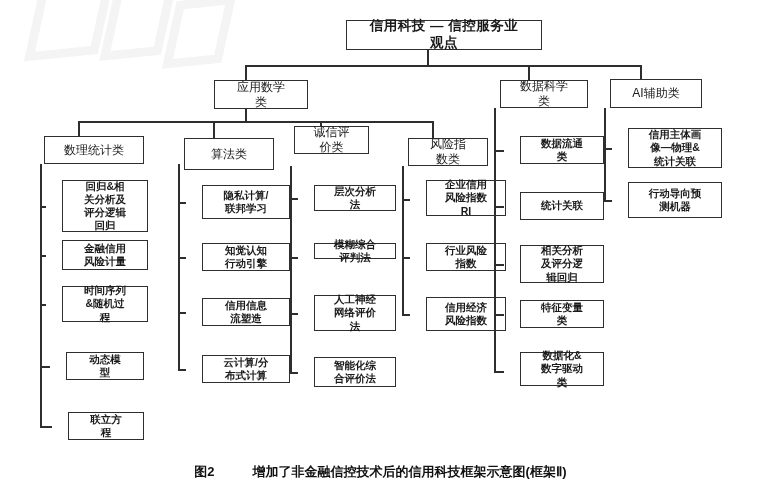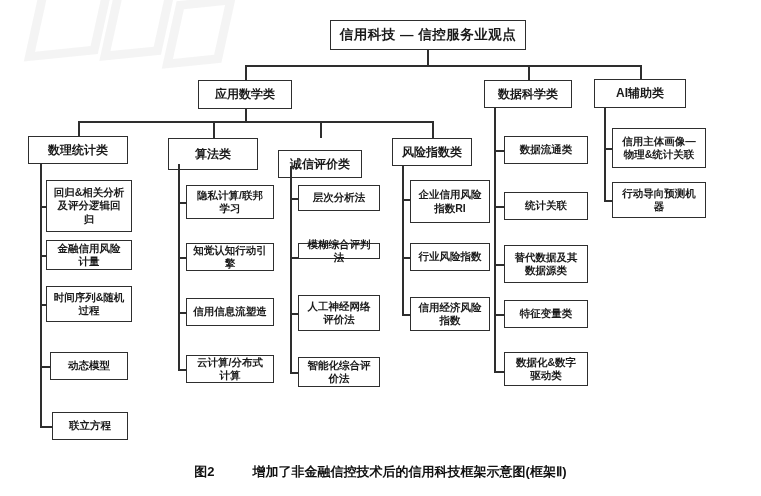--- a/index.html
+++ b/index.html
@@ -4,23 +4,24 @@
 <style>
   * { margin:0; padding:0; box-sizing:border-box; }
   html,body { background:#ffffff; }
   body { font-family:"Liberation Sans", sans-serif; color:#1a1a1a; }
   .canvas { position:relative; width:761px; height:496px; background:#ffffff; overflow:hidden; }
 
   .node {
     position:absolute; border:1.5px solid #2e2e2e; background:#ffffff;
     display:flex; align-items:center; justify-content:center;
     text-align:center; font-size:10.5px; font-weight:600; line-height:1.25;
-    padding:1px 6px;
+    padding:1px 18px;
+    margin-left:16px;
   }
-  .head { font-size:12px; font-weight:700; }
+  .head { font-size:12px; font-weight:400; }
   .root { font-size:13.5px; font-weight:700; letter-spacing:0.5px; }
 
   .hline, .vline { position:absolute; background:#2e2e2e; }
   .hline { height:1.5px; }
   .vline { width:1.5px; }
 
   .caption { position:absolute; left:0; right:0; top:463px; text-align:center;
              font-size:13px; font-weight:700; color:#111; }
   .caption .fig { margin-right:38px; }
 
@@ -55,21 +56,21 @@
 
   <div class="vline" style="left:245px;top:109px;height:13px"></div>
   <div class="hline" style="left:78px;top:121px;width:355px"></div>
   <div class="vline" style="left:78px;top:121px;height:15px"></div>
   <div class="vline" style="left:213px;top:121px;height:17px"></div>
   <div class="vline" style="left:320px;top:121px;height:17px"></div>
   <div class="vline" style="left:432px;top:121px;height:17px"></div>
 
   <div class="node head" style="left:28px;top:136px;width:100px;height:28px">数理统计类</div>
   <div class="node head" style="left:168px;top:138px;width:90px;height:32px">算法类</div>
-  <div class="node head" style="left:278px;top:150px;width:84px;height:28px">诚信评价类</div>
+  <div class="node head" style="left:278px;top:126px;width:75px;height:28px">诚信评价类</div>
   <div class="node head" style="left:392px;top:138px;width:80px;height:28px">风险指数类</div>
 
   <div class="vline" style="left:40px;top:164px;height:262px"></div>
   <div class="hline" style="left:40px;top:206px;width:6px"></div>
   <div class="hline" style="left:40px;top:255px;width:6px"></div>
   <div class="hline" style="left:40px;top:304px;width:6px"></div>
   <div class="hline" style="left:40px;top:366px;width:10px"></div>
   <div class="hline" style="left:40px;top:426px;width:12px"></div>
 
   <div class="node" style="left:46px;top:180px;width:86px;height:52px">回归&amp;相关分析及评分逻辑回归</div>
@@ -98,34 +99,34 @@
   <div class="node" style="left:298px;top:185px;width:82px;height:26px">层次分析法</div>
   <div class="node" style="left:298px;top:243px;width:82px;height:16px">模糊综合评判法</div>
   <div class="node" style="left:298px;top:295px;width:82px;height:36px">人工神经网络评价法</div>
   <div class="node" style="left:298px;top:357px;width:82px;height:30px">智能化综合评价法</div>
 
   <div class="vline" style="left:402px;top:166px;height:148px"></div>
   <div class="hline" style="left:402px;top:199px;width:8px"></div>
   <div class="hline" style="left:402px;top:257px;width:8px"></div>
   <div class="hline" style="left:402px;top:314px;width:8px"></div>
 
-  <div class="node" style="left:410px;top:180px;width:80px;height:43px">企业信用风险指数RI</div>
+  <div class="node" style="left:410px;top:180px;width:80px;height:36px">企业信用风险指数RI</div>
   <div class="node" style="left:410px;top:243px;width:80px;height:28px">行业风险指数</div>
   <div class="node" style="left:410px;top:297px;width:80px;height:34px">信用经济风险指数</div>
 
   <div class="vline" style="left:494px;top:108px;height:263px"></div>
   <div class="hline" style="left:494px;top:150px;width:10px"></div>
   <div class="hline" style="left:494px;top:206px;width:10px"></div>
   <div class="hline" style="left:494px;top:264px;width:10px"></div>
   <div class="hline" style="left:494px;top:314px;width:10px"></div>
   <div class="hline" style="left:494px;top:371px;width:10px"></div>
 
   <div class="node" style="left:504px;top:136px;width:84px;height:28px">数据流通类</div>
   <div class="node" style="left:504px;top:192px;width:84px;height:28px">统计关联</div>
-  <div class="node" style="left:504px;top:245px;width:84px;height:38px">替代数据及其数据源类</div>
+  <div class="node" style="left:504px;top:245px;width:84px;height:38px">相关分析及评分逻辑回归</div>
   <div class="node" style="left:504px;top:300px;width:84px;height:28px">特征变量类</div>
   <div class="node" style="left:504px;top:352px;width:84px;height:34px">数据化&amp;数字驱动类</div>
 
   <div class="vline" style="left:604px;top:108px;height:92px"></div>
   <div class="hline" style="left:604px;top:148px;width:8px"></div>
   <div class="hline" style="left:604px;top:200px;width:8px"></div>
 
   <div class="node" style="left:612px;top:128px;width:94px;height:40px">信用主体画像—物理&amp;统计关联</div>
   <div class="node" style="left:612px;top:182px;width:94px;height:36px">行动导向预测机器</div>
 

